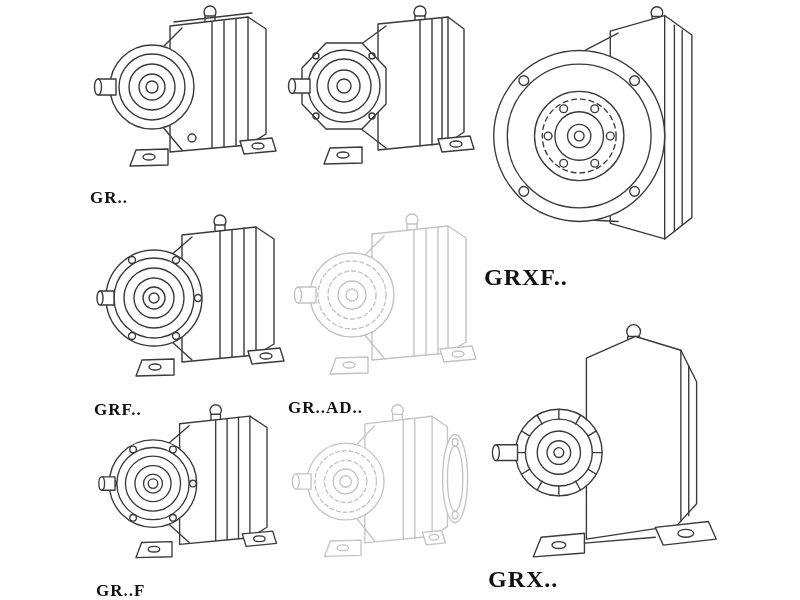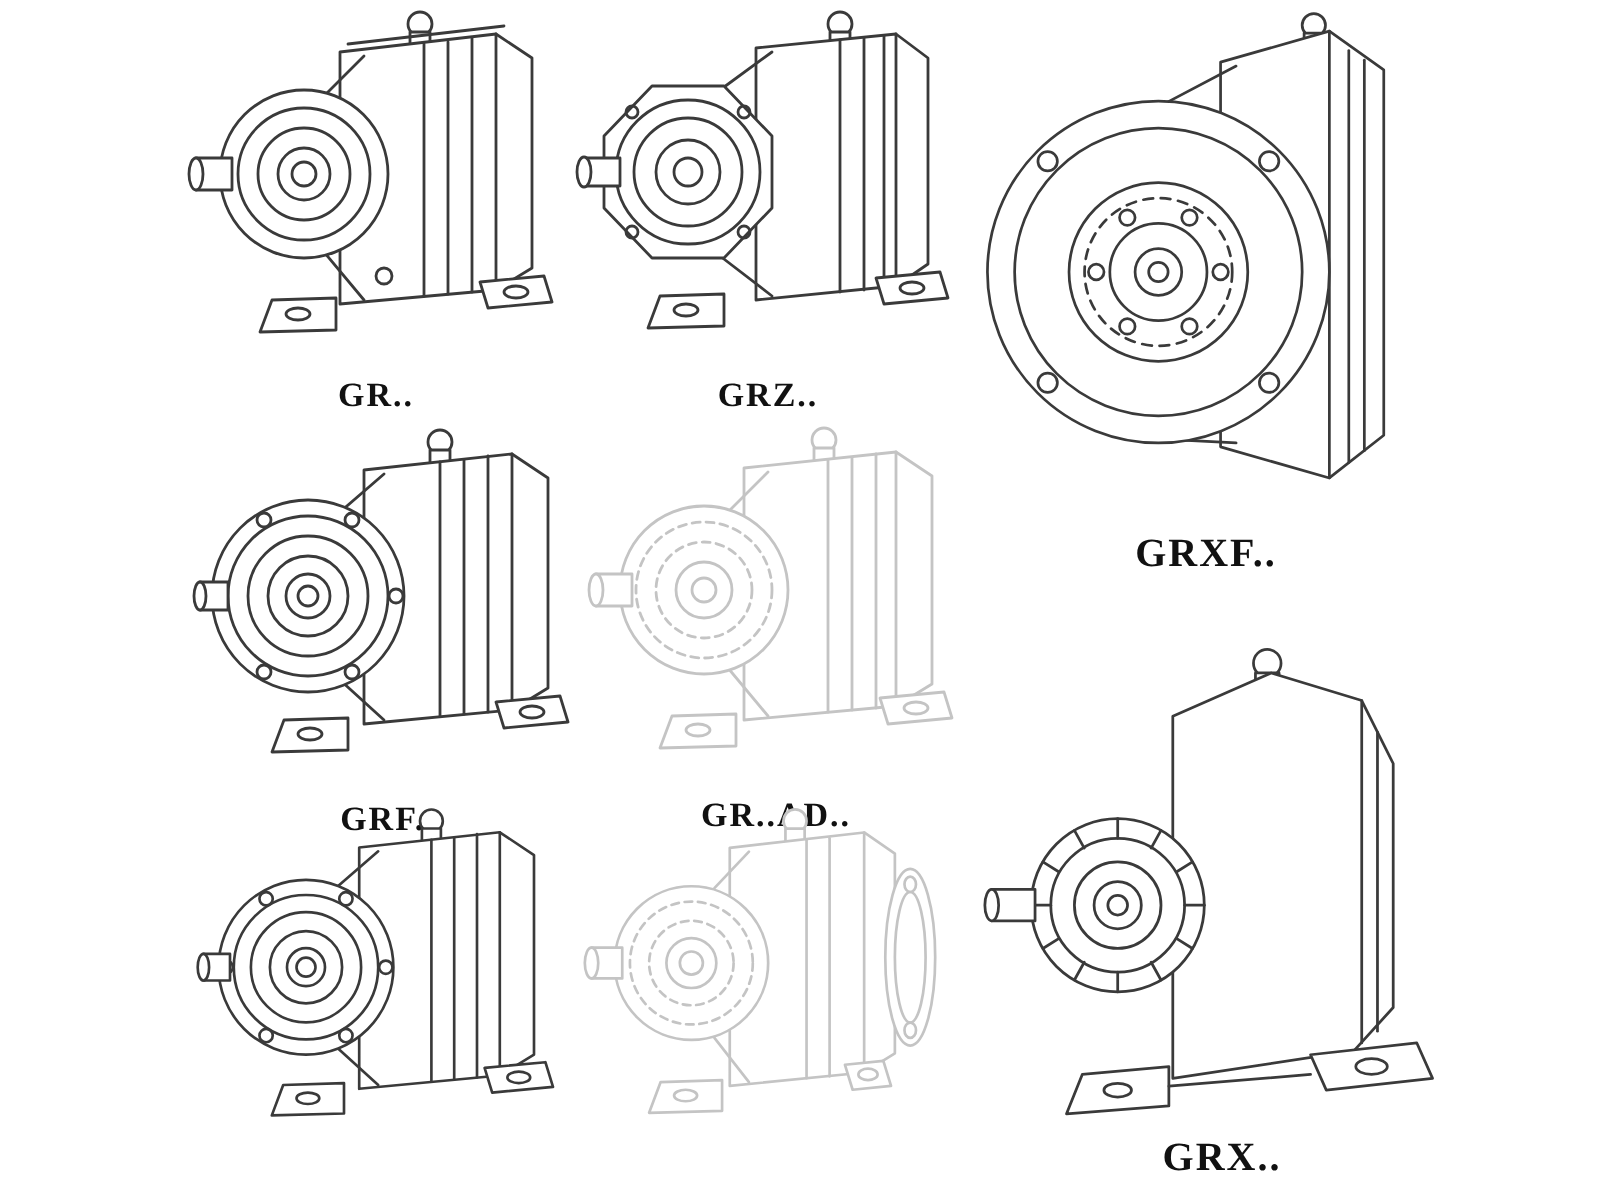--- a/index.html
+++ b/index.html
@@ -1,22 +1,22 @@
 <!DOCTYPE html>
 <html style="--line: #3a3a3a; --ghost: #c4c4c4; --label: #111111;"><head>
 <meta charset="utf-8">
 <style>
   html,body{margin:0;padding:0;background:#ffffff;}
   #canvas{position:relative;width:800px;height:600px;background:#ffffff;overflow:hidden;
           font-family:"Liberation Serif", serif;}
   .fig{position:absolute;}
   .fig svg{display:block;width:100%;height:auto;}
-  .caption{text-align:center;font-weight:700;font-size:17px;letter-spacing:1px;
+  .caption{font-weight:700;font-size:17px;letter-spacing:1px;
            color:var(--label,#111111);margin-top:0;line-height:20px;}
-  .caption.big{font-size:20px;}
+  .caption.big{font-size:24px;}
   svg.dwg *{fill:none;stroke:var(--line,#3a3a3a);stroke-width:1.4;
             stroke-linejoin:round;stroke-linecap:round;}
   svg.dwg .solid{fill:#ffffff;}
   svg.dwg.ghost *{stroke:var(--ghost,#c4c4c4);}
 </style>
 </head>
 <body>
 
 <div id="canvas">
 
@@ -68,21 +68,20 @@
         <circle cx="58" cy="84" r="27"></circle>
         <circle cx="58" cy="84" r="16"></circle>
         <circle cx="58" cy="84" r="7"></circle>
       <path class="solid" d="M6 77 L24 77 L24 91 L6 91 Z"></path>
         <ellipse class="solid" cx="6" cy="84" rx="3.5" ry="7.5"></ellipse>
       <path class="solid" d="M44 146 L76 145 L76 161 L38 162 Z"></path>
         <ellipse cx="57" cy="153" rx="6" ry="3"></ellipse>
       <path class="solid" d="M152 137 L184 134 L188 147 L156 150 Z"></path>
         <ellipse cx="170" cy="142" rx="6" ry="3"></ellipse>
     </svg>
-    <figcaption class="caption">GRZ..</figcaption>
   </figure>
 
   <figure class="fig" style="left:484px;top:0px;width:238px;margin:0">
     <svg class="dwg" viewBox="0 0 245 275">
       <circle class="solid" cx="178" cy="13" r="6"></circle>
         <rect class="solid" x="173" y="17" width="10" height="7"></rect>
       <path class="solid" d="M130 32 L186 16 L214 36 L214 224 L186 246 L130 230 Z"></path>
       <line x1="186" y1="16" x2="186" y2="246"></line>
         <line x1="196" y1="26" x2="196" y2="238"></line>
         <line x1="204" y1="31" x2="204" y2="232"></line>
@@ -191,20 +190,21 @@
         <circle cx="60" cy="88" r="19"></circle>
         <circle cx="60" cy="88" r="10"></circle>
         <circle cx="60" cy="88" r="5"></circle>
       <path class="solid" d="M6 81 L20 81 L20 95 L6 95 Z"></path>
         <ellipse class="solid" cx="6" cy="88" rx="3" ry="7"></ellipse>
       <path class="solid" d="M48 150 L80 149 L80 165 L42 166 Z"></path>
         <ellipse cx="61" cy="157" rx="6" ry="3"></ellipse>
       <path class="solid" d="M154 141 L186 138 L190 151 L158 154 Z"></path>
         <ellipse cx="172" cy="146" rx="6" ry="3"></ellipse>
     </svg>
+    <figcaption class="caption">GR..F</figcaption>
   </figure>
 
   <figure class="fig" style="left:290px;top:398px;width:192px;margin:0">
     <svg class="dwg ghost" viewBox="0 0 200 190">
       <circle class="solid" cx="112" cy="13" r="6"></circle>
         <rect class="solid" x="107" y="17" width="10" height="7"></rect>
       <path class="solid" d="M78 27 L148 19 L164 30 L164 134 L148 144 L78 151 Z"></path>
       <line x1="148" y1="19" x2="148" y2="144"></line>
       <line x1="118" y1="23" x2="118" y2="147"></line>
         <line x1="130" y1="22" x2="130" y2="146"></line>

